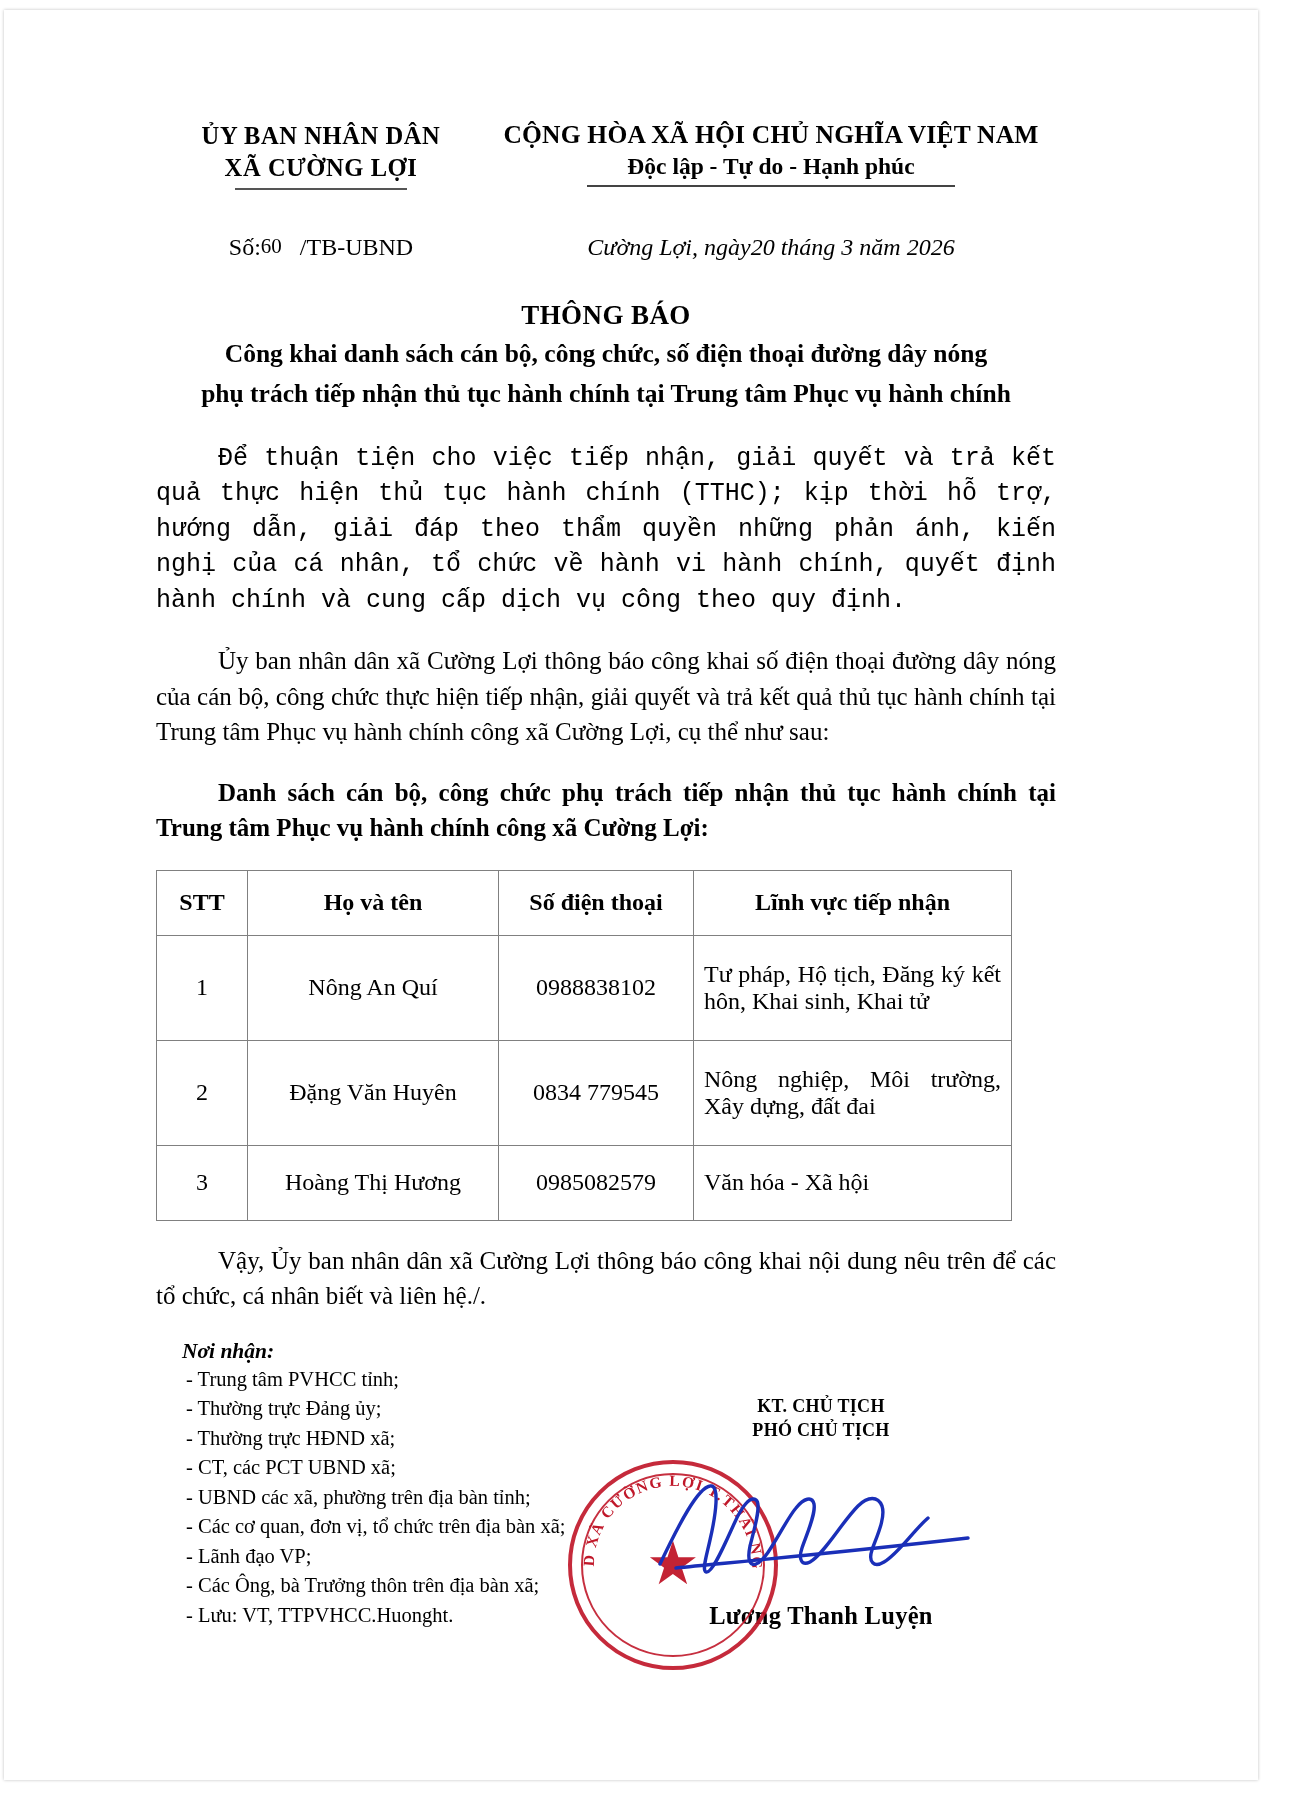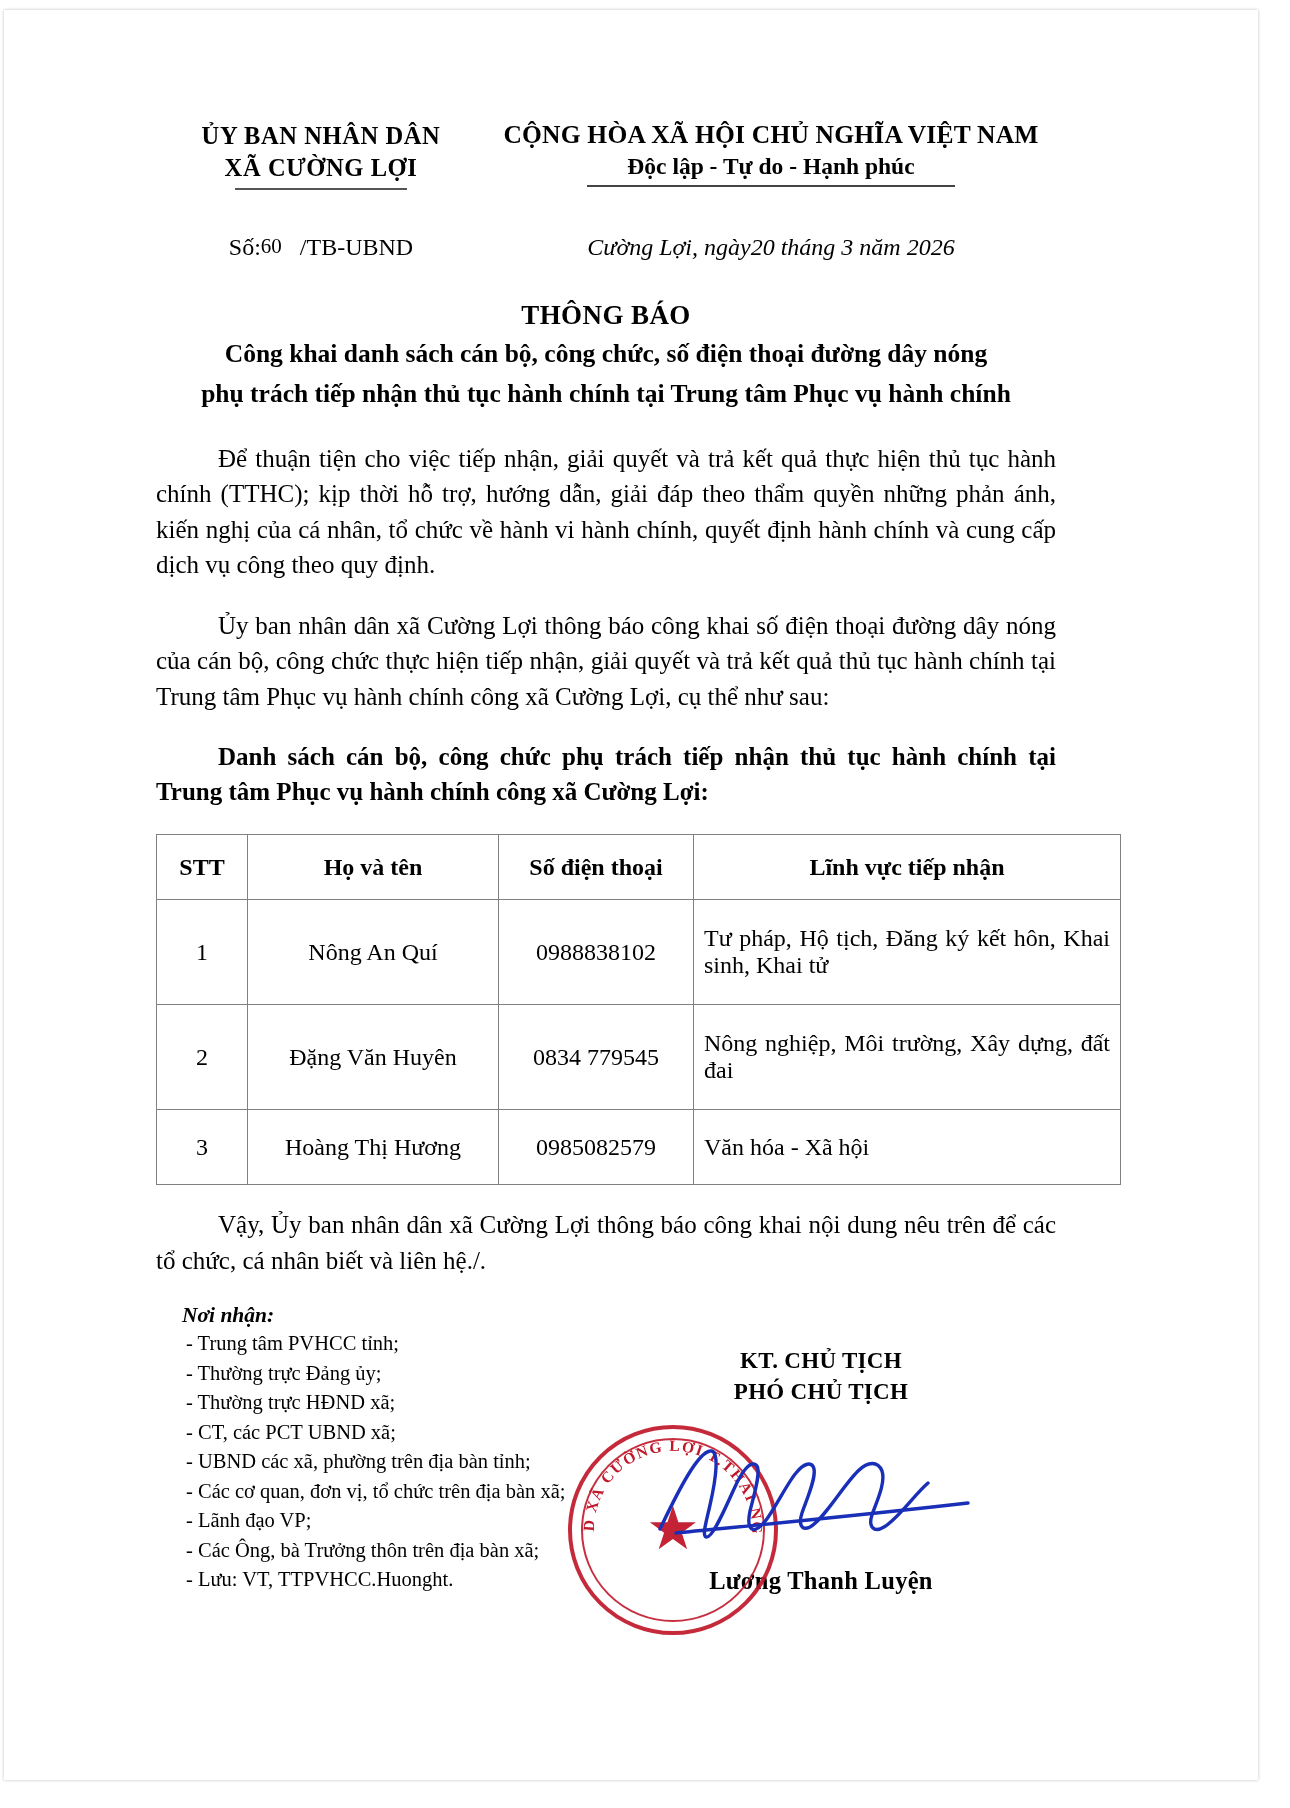--- a/index.html
+++ b/index.html
@@ -132,34 +132,35 @@
   .para {
     font-size: 25px;
     line-height: 1.42;
     text-align: justify;
     text-indent: 62px;
     margin-top: 24px;
     hyphens: none;
   }
   .para-first {
     margin-top: 30px;
+    font-family: Liberation Mono, monospace;
   }
   .para-bold {
     font-weight: bold;
     text-indent: 62px;
     margin-top: 24px;
     font-size: 25px;
     line-height: 1.4;
     text-align: justify;
   }
 
   
   table.officers {
     border-collapse: collapse;
-    width: 965px;
+    width: 856px;
     margin-top: 16px;
     table-layout: fixed;
   }
   table.officers td, table.officers th {
     border: 1.6px solid #808080;
     padding: 6px 10px;
     font-size: 24px;
     vertical-align: middle;
   }
   table.officers th {
@@ -211,21 +212,21 @@
     white-space: nowrap;
   }
   .signature {
     flex: 1;
     text-align: center;
     position: relative;
     padding-top: 2px;
   }
   .sig-role {
     font-weight: bold;
-    font-size: 23px;
+    font-size: 18px;
     line-height: 1.32;
     letter-spacing: 0.3px;
   }
   .sig-area {
     position: relative;
     height: 160px;
   }
   .sig-name {
     font-weight: bold;
     font-size: 24.5px;

